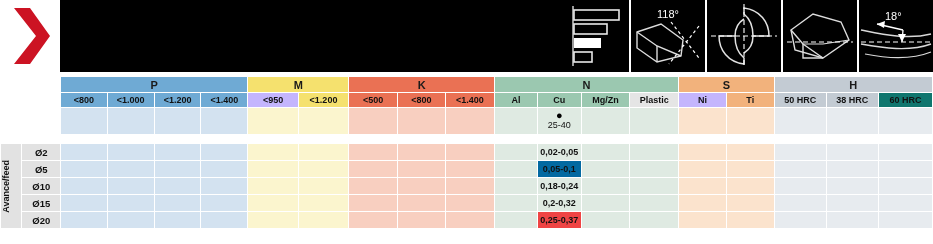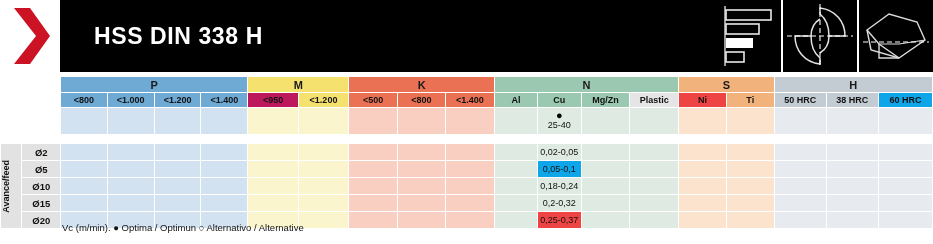--- a/index.html
+++ b/index.html
@@ -55,52 +55,62 @@
     background:#e2e2e2;border:1px solid #ffffff;
     width:18px;
   }
   .sidelab div{
     writing-mode:vertical-rl;transform:rotate(180deg);
     font-size:9px;font-weight:bold;color:#111;
     white-space:nowrap;text-align:center;
   }
   .dot{display:block;font-size:11px;line-height:9px;color:#000;}
   .vcval{display:block;font-size:9px;color:#111;line-height:11px;}
-  .feed{font-size:9px;color:#111;}
+  .feed{font-size:9px;color:#111;font-weight:bold;}
   .footer{
     position:absolute;left:62px;top:222px;
     font-size:9.5px;color:#111;white-space:nowrap;
   }
 </style>
 </head>
 <body>
 
 <div class="sheet">
 
   <div class="header">
     <div class="chevron-wrap">
       <svg class="chevron" viewBox="0 0 40 60">
         <path d="M2,2 L24,30 L2,58 L18,58 L38,30 L18,2 Z" fill="#CC1323"></path>
       </svg>
     </div>
-    <div class="title">HSS DIN 338 H</div>
 
     <div class="panels">
 
       <div class="panel">
         <svg viewBox="0 0 86 72">
           <rect x="0" y="0" width="86" height="72" fill="#000"></rect>
           <line x1="30" y1="6" x2="30" y2="66" stroke="#cfcfcf" stroke-width="1.5"></line>
           <rect x="31" y="10" width="45" height="10" fill="none" stroke="#e8e8e8" stroke-width="1.6"></rect>
           <rect x="31" y="24" width="33" height="10" fill="none" stroke="#e8e8e8" stroke-width="1.6"></rect>
           <rect x="31" y="38" width="27" height="10" fill="#ffffff"></rect>
           <rect x="31" y="52" width="18" height="10" fill="none" stroke="#e8e8e8" stroke-width="1.6"></rect>
         </svg>
       </div>
 
+      <div class="panel">
+        <svg viewBox="0 0 74 72">
+          <rect x="0" y="0" width="74" height="72" fill="#000"></rect>
+          <text x="26" y="18" fill="#ffffff" font-size="11" font-family="Liberation Sans, sans-serif">118°</text>
+          <path d="M6,32 L30,24 L52,40 L50,56 L26,62 L6,48 Z" fill="none" stroke="#dcdcdc" stroke-width="1.4"></path>
+          <path d="M6,32 L26,46 L50,56" fill="none" stroke="#dcdcdc" stroke-width="1.4"></path>
+          <path d="M26,46 L26,62" fill="none" stroke="#dcdcdc" stroke-width="1.4"></path>
+          <line x1="40" y1="22" x2="68" y2="58" stroke="#ffffff" stroke-width="1.2" stroke-dasharray="3,3"></line>
+          <line x1="68" y1="26" x2="38" y2="64" stroke="#ffffff" stroke-width="1.2" stroke-dasharray="3,3"></line>
+        </svg>
+      </div>
 
       <div class="panel">
         <svg viewBox="0 0 74 72">
           <rect x="0" y="0" width="74" height="72" fill="#000"></rect>
           <path d="M37,8 C53,10 62,22 62,36 L46,36 C46,26 42,18 37,14 Z" fill="none" stroke="#e2e2e2" stroke-width="1.5"></path>
           <path d="M37,64 C21,62 12,50 12,36 L28,36 C28,46 32,54 37,58 Z" fill="none" stroke="#e2e2e2" stroke-width="1.5"></path>
           <path d="M46,36 C46,44 42,50 37,53" fill="none" stroke="#e2e2e2" stroke-width="1.5"></path>
           <path d="M28,36 C28,28 32,22 37,19" fill="none" stroke="#e2e2e2" stroke-width="1.5"></path>
           <line x1="37" y1="4" x2="37" y2="68" stroke="#ffffff" stroke-width="1.1" stroke-dasharray="5,3"></line>
           <line x1="4" y1="36" x2="70" y2="36" stroke="#ffffff" stroke-width="1.1" stroke-dasharray="5,3"></line>
@@ -111,20 +121,34 @@
         <svg viewBox="0 0 74 72">
           <rect x="0" y="0" width="74" height="72" fill="#000"></rect>
           <path d="M8,30 L30,14 L58,22 L66,40 L40,58 L12,50 Z" fill="none" stroke="#dcdcdc" stroke-width="1.4"></path>
           <path d="M8,30 L20,44 L40,58" fill="none" stroke="#dcdcdc" stroke-width="1.4"></path>
           <path d="M20,44 L20,58 L40,58" fill="none" stroke="#dcdcdc" stroke-width="1.4"></path>
           <path d="M66,40 L40,44 L20,44" fill="none" stroke="#dcdcdc" stroke-width="1.2"></path>
           <line x1="4" y1="42" x2="70" y2="42" stroke="#ffffff" stroke-width="1.1" stroke-dasharray="5,3"></line>
         </svg>
       </div>
 
+      <div class="panel">
+        <svg viewBox="0 0 74 72">
+          <rect x="0" y="0" width="74" height="72" fill="#000"></rect>
+          <text x="26" y="20" fill="#ffffff" font-size="11" font-family="Liberation Sans, sans-serif">18°</text>
+          <path d="M2,30 C22,34 48,40 72,34" fill="none" stroke="#d8d8d8" stroke-width="1.4"></path>
+          <path d="M2,44 C24,48 50,52 72,44" fill="none" stroke="#d8d8d8" stroke-width="1.4"></path>
+          <path d="M6,54 C26,58 52,60 72,52" fill="none" stroke="#d8d8d8" stroke-width="1.2"></path>
+          <line x1="2" y1="42" x2="72" y2="42" stroke="#ffffff" stroke-width="1.1" stroke-dasharray="5,3"></line>
+          <path d="M44,30 L18,24" fill="none" stroke="#ffffff" stroke-width="1.3"></path>
+          <path d="M18,24 L26,21 L25,28 Z" fill="#ffffff"></path>
+          <path d="M44,30 L43,42" fill="none" stroke="#ffffff" stroke-width="1.3"></path>
+          <path d="M43,42 L39,34 L47,34 Z" fill="#ffffff"></path>
+        </svg>
+      </div>
     </div>
   </div>
 
   <table>
     <colgroup>
       <col style="width:22px">
         <col style="width:40px">
       <col style="width:48px">
         <col style="width:48px">
         <col style="width:48px">
@@ -157,34 +181,34 @@
       <td class="grp" colspan="3" style="background:#C3CBD3">H</td>
     </tr>
 
     <tr>
       <td class="blank"></td>
       <td class="blank"></td>
       <td class="sub" style="background:#6FAAD4">&lt;800</td>
       <td class="sub" style="background:#6FAAD4">&lt;1.000</td>
       <td class="sub" style="background:#6FAAD4">&lt;1.200</td>
       <td class="sub" style="background:#6FAAD4">&lt;1.400</td>
-      <td class="sub" style="background:#be185d">&lt;950</td>
+      <td class="sub" style="background:#c4b5fd">&lt;950</td>
       <td class="sub" style="background:#F5E16E">&lt;1.200</td>
       <td class="sub" style="background:#EA7154">&lt;500</td>
       <td class="sub" style="background:#EA7154">&lt;800</td>
       <td class="sub" style="background:#EA7154">&lt;1.400</td>
       <td class="sub" style="background:#9BC8B0">Al</td>
       <td class="sub" style="background:#9BC8B0">Cu</td>
       <td class="sub" style="background:#9BC8B0">Mg/Zn</td>
       <td class="sub" style="background:#e5e5e5">Plastic</td>
-      <td class="sub" style="background:#ef4444">Ni</td>
+      <td class="sub" style="background:#c4b5fd">Ni</td>
       <td class="sub" style="background:#F2B27C">Ti</td>
       <td class="sub" style="background:#C3CBD3">50 HRC</td>
       <td class="sub" style="background:#C3CBD3">38 HRC</td>
-      <td class="sub" style="background:#0ea5e9">60 HRC</td>
+      <td class="sub" style="background:#0f766e">60 HRC</td>
     </tr>
 
     <tr class="vcrow">
       <td class="blank"></td>
       <td class="blank"></td>
       <td style="background:#D3E2F0"></td>
       <td style="background:#D3E2F0"></td>
       <td style="background:#D3E2F0"></td>
       <td style="background:#D3E2F0"></td>
       <td style="background:#FBF5CE"></td>
@@ -240,21 +264,21 @@
       <td style="background:#D3E2F0"></td>
       <td style="background:#D3E2F0"></td>
       <td style="background:#D3E2F0"></td>
       <td style="background:#D3E2F0"></td>
       <td style="background:#FBF5CE"></td>
       <td style="background:#FBF5CE"></td>
       <td style="background:#F8CFC0"></td>
       <td style="background:#F8CFC0"></td>
       <td style="background:#F8CFC0"></td>
       <td style="background:#DFEAE2"></td>
-      <td class="feed" style="background:#0ea5e9">0,05-0,1</td>
+      <td class="feed" style="background:#0369a1">0,05-0,1</td>
       <td style="background:#DFEAE2"></td>
       <td style="background:#DFEAE2"></td>
       <td style="background:#FBE3CD"></td>
       <td style="background:#FBE3CD"></td>
       <td style="background:#E7EBEF"></td>
       <td style="background:#E7EBEF"></td>
       <td style="background:#E7EBEF"></td>
     </tr>
 
     <tr class="bodyrow">
@@ -318,15 +342,14 @@
       <td style="background:#DFEAE2"></td>
       <td style="background:#FBE3CD"></td>
       <td style="background:#FBE3CD"></td>
       <td style="background:#E7EBEF"></td>
       <td style="background:#E7EBEF"></td>
       <td style="background:#E7EBEF"></td>
     </tr>
   </tbody>
     </table>
 
-  <div class="footer">Vc (m/min). ● Optima / Optimun  ○ Alternativo / Alternative</div>
 
 </div>
 
 </body></html>

